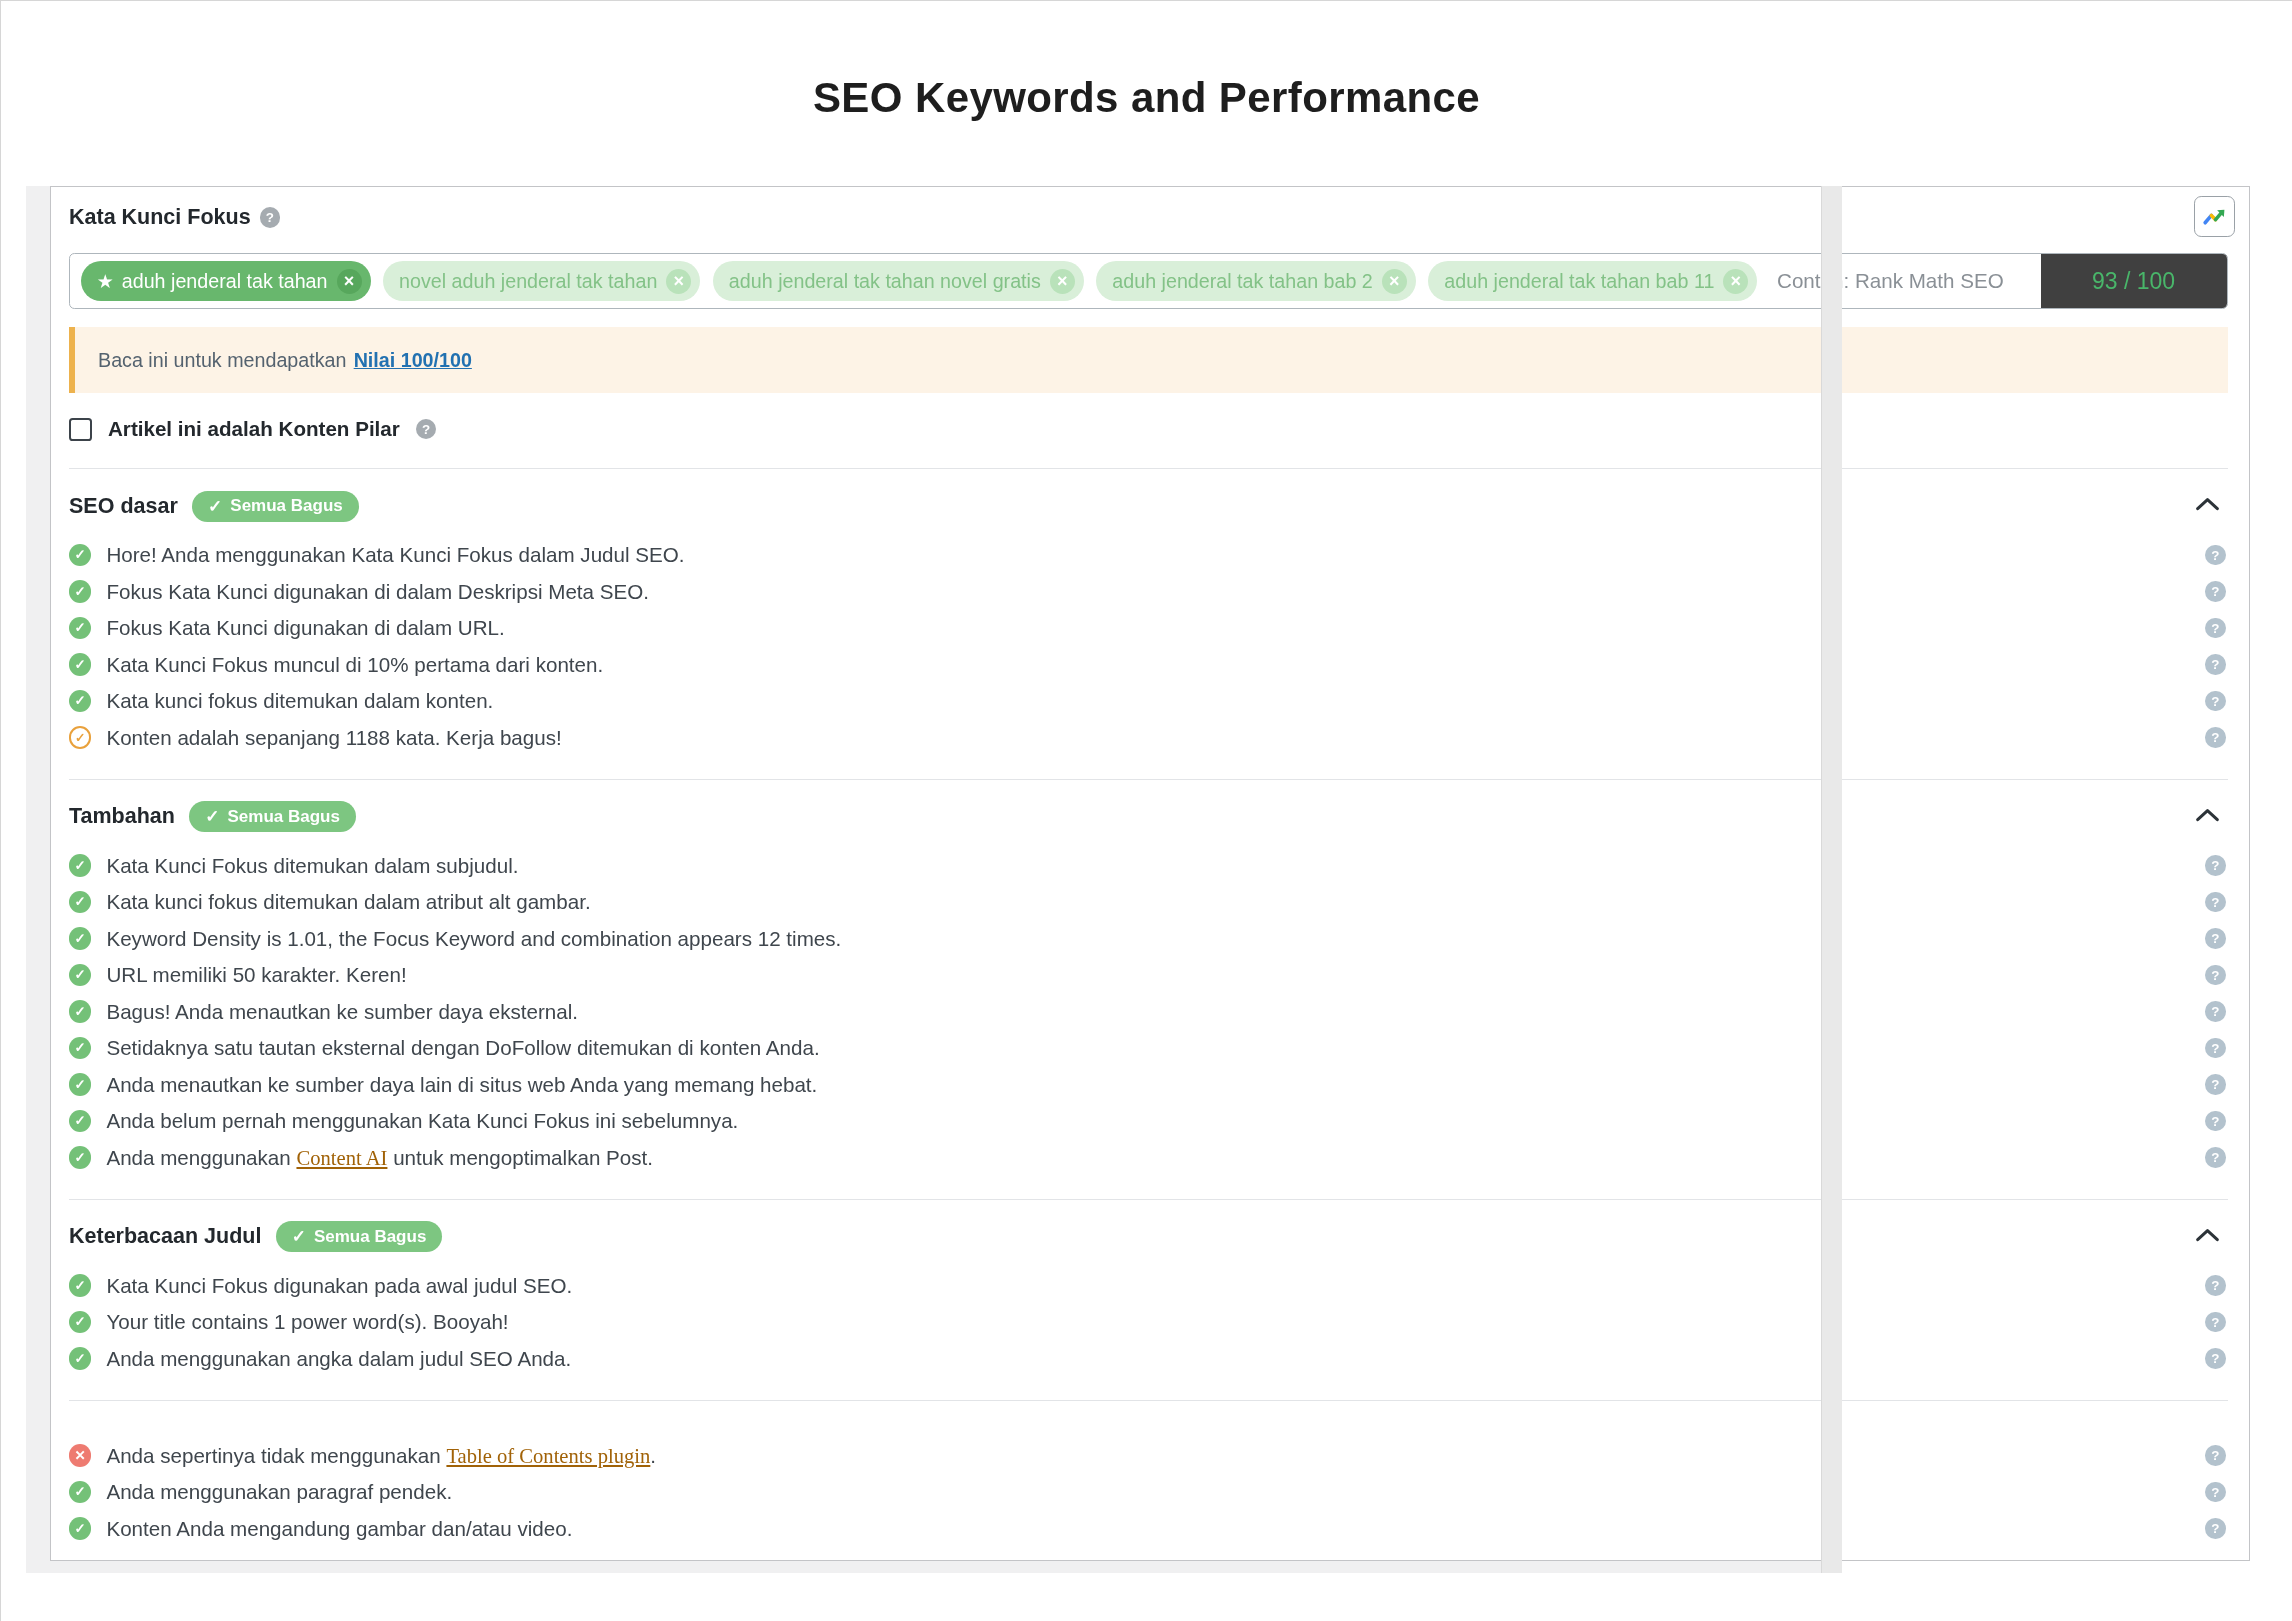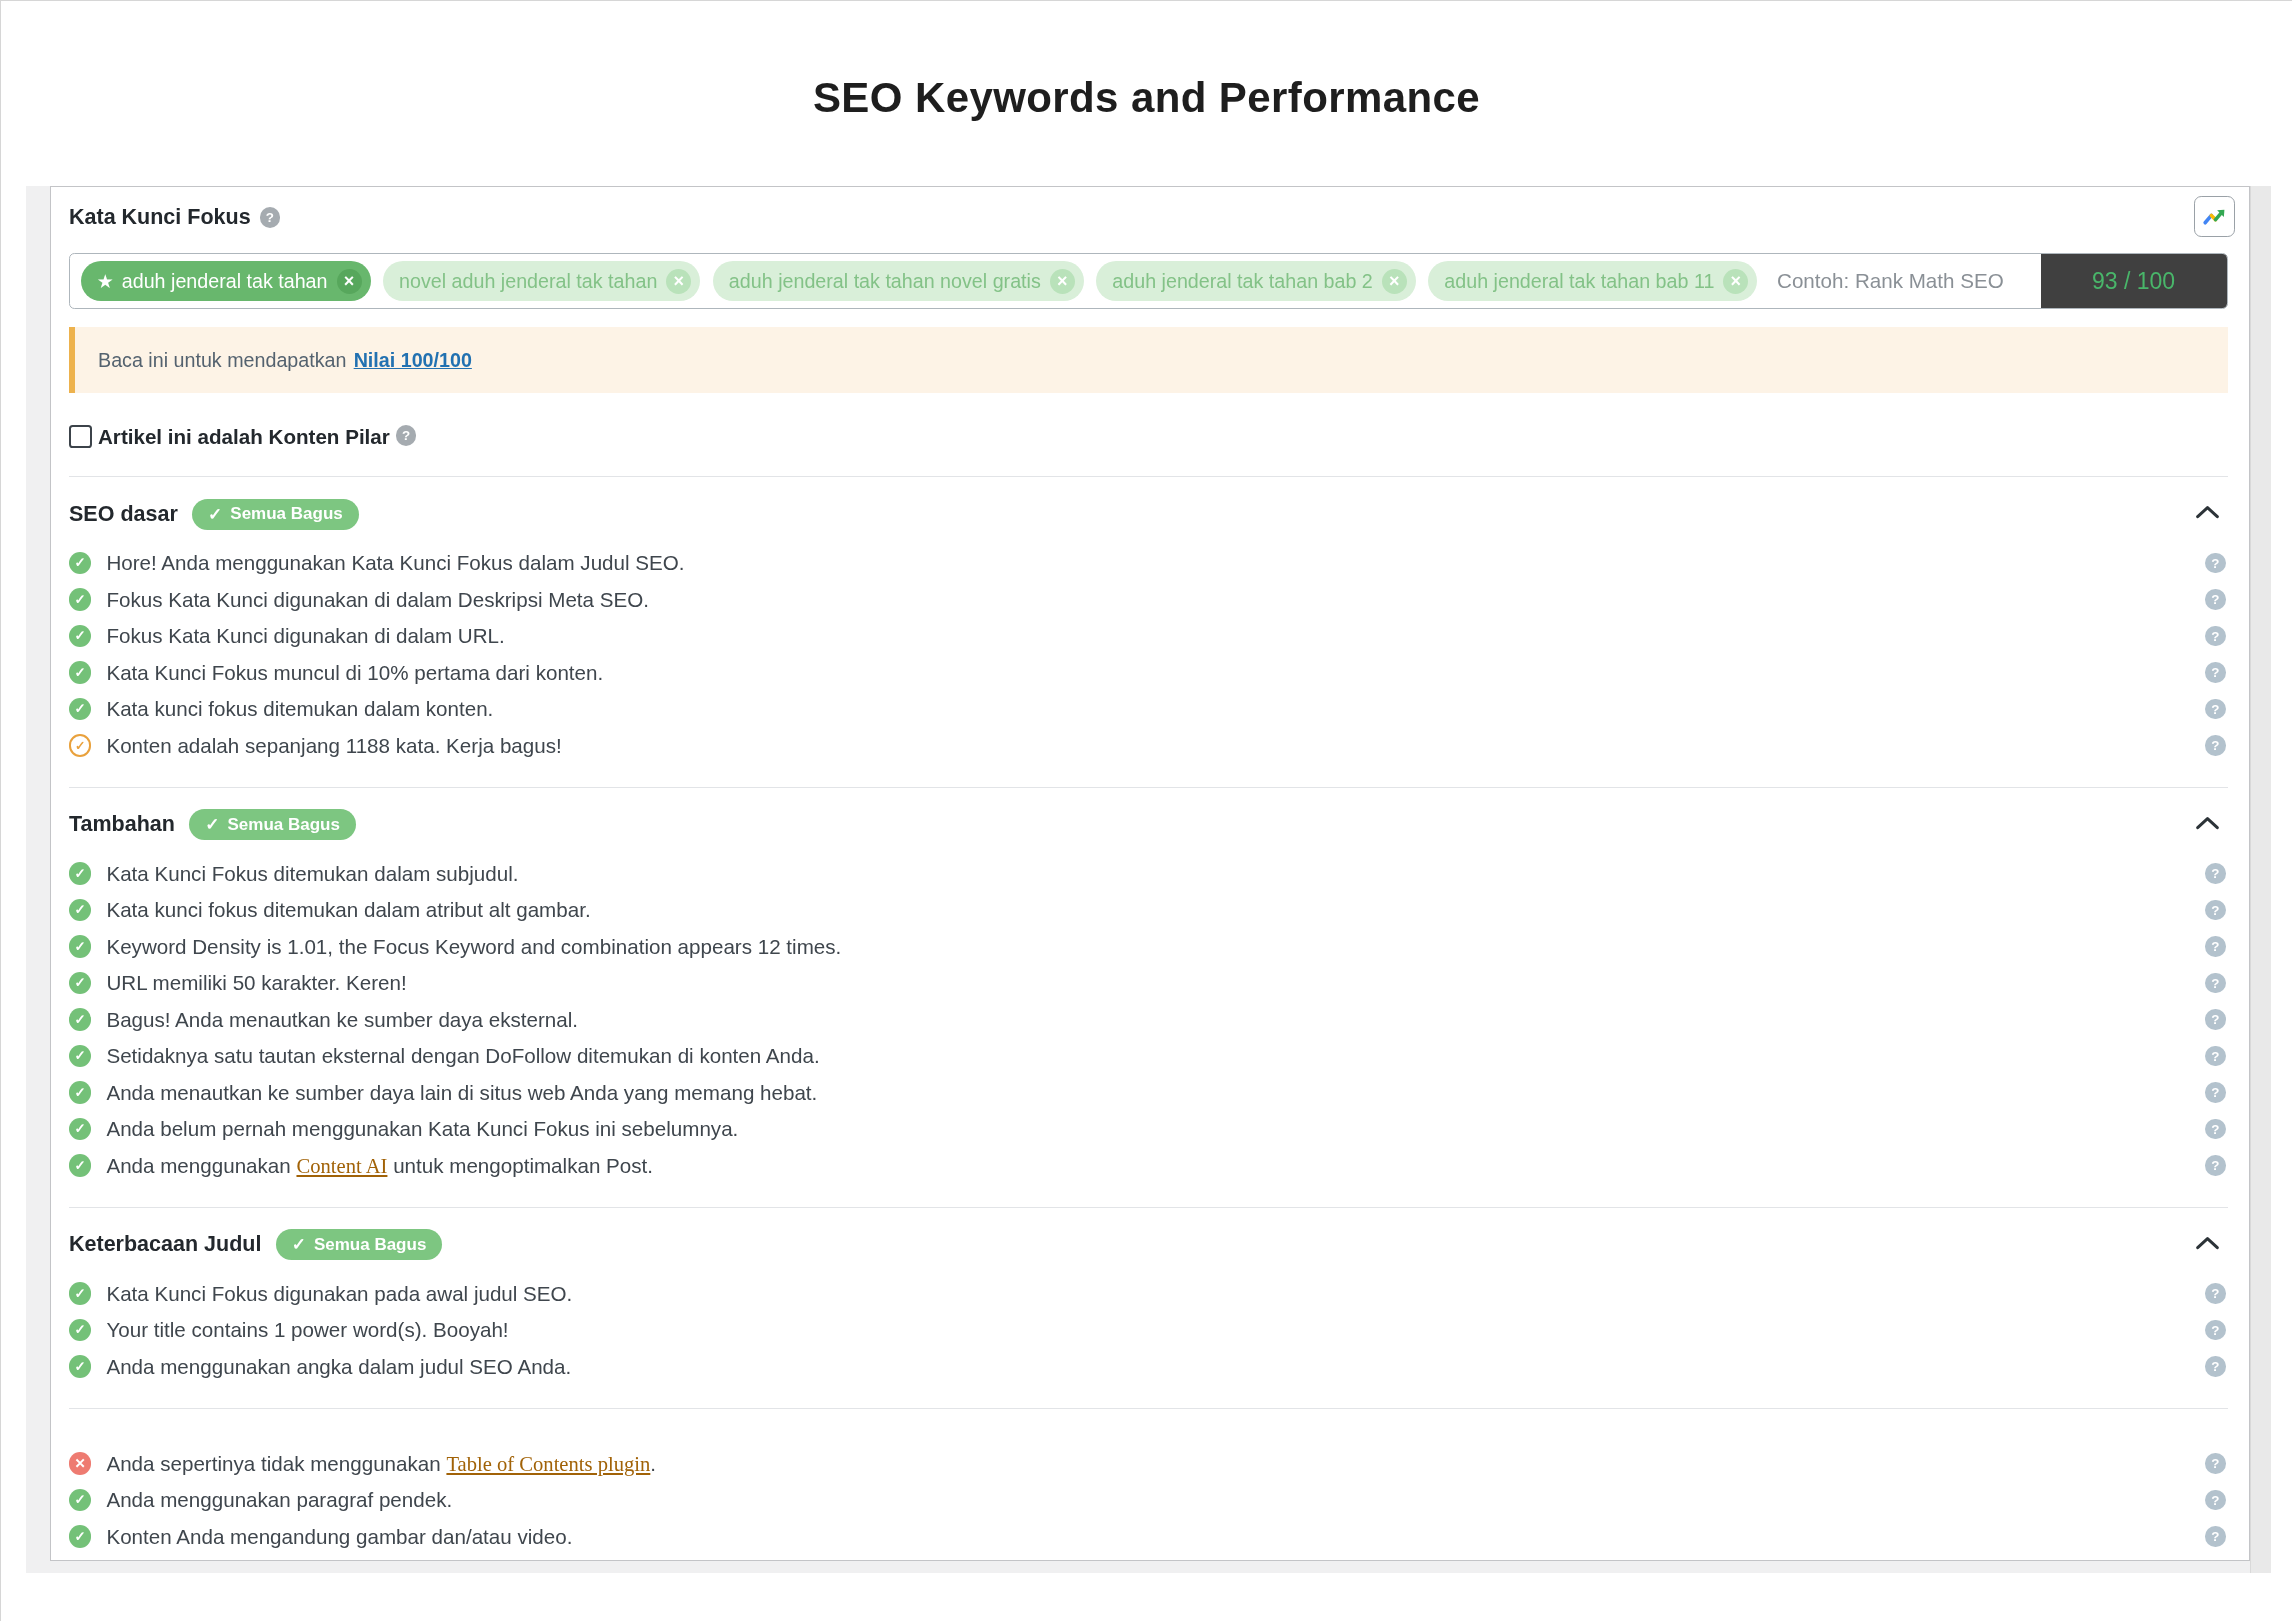--- a/index.html
+++ b/index.html
@@ -16,21 +16,21 @@
     text-align:center;
     margin-top:73px;
     font-size:42px;
     font-weight:700;
     color:#1e1e1e;
     letter-spacing:0.4px;
   }
   .outer {
     position:absolute;
     left:25px; top:185px;
-    width:2245px; height:1387px;
+    width:1816px; height:1387px;
     background:#f0f0f1;
   }
   .scrollbar-track {
     position:absolute;
     right:0; top:0;
     width:20.6px; height:100%;
     background:#e9e9e9;
     border-left:0.9px solid #d9d9d9;
   }
   .panel {
@@ -107,21 +107,21 @@
     margin-top:18px;
     min-height:66px;
     background:#fdf3e6;
     border-left:6.3px solid #edb24d;
     display:flex; align-items:center;
     padding:0 7px 0 23px;
     font-size:19.7px; color:#54626f;
     gap:7.2px;
   }
   .notice a { color:#2271b1; font-weight:700; }
-  .pillar-row { margin-top:32px; display:flex; gap:6px; }
+  .pillar-row { margin-top:24px; display:flex; align-items:center; gap:16px; }
   .pillar-checkbox {
     width:23px; height:23px;
     border:2.7px solid #3c434a; border-radius:3.6px;
     background:#fff; cursor:pointer; flex:0 0 auto;
   }
   .pillar-label { font-size:20.6px; font-weight:700; color:#23282d; cursor:pointer; }
   .sections { margin-top:27px; }
   .section { border-top:0.9px solid #e2e4e7; padding:21.5px 1.8px 29px 0; }
   .sec-head { display:flex; align-items:center; }
   .sec-title { font-size:21.5px; font-weight:700; color:#23282d;text-align:center; }

